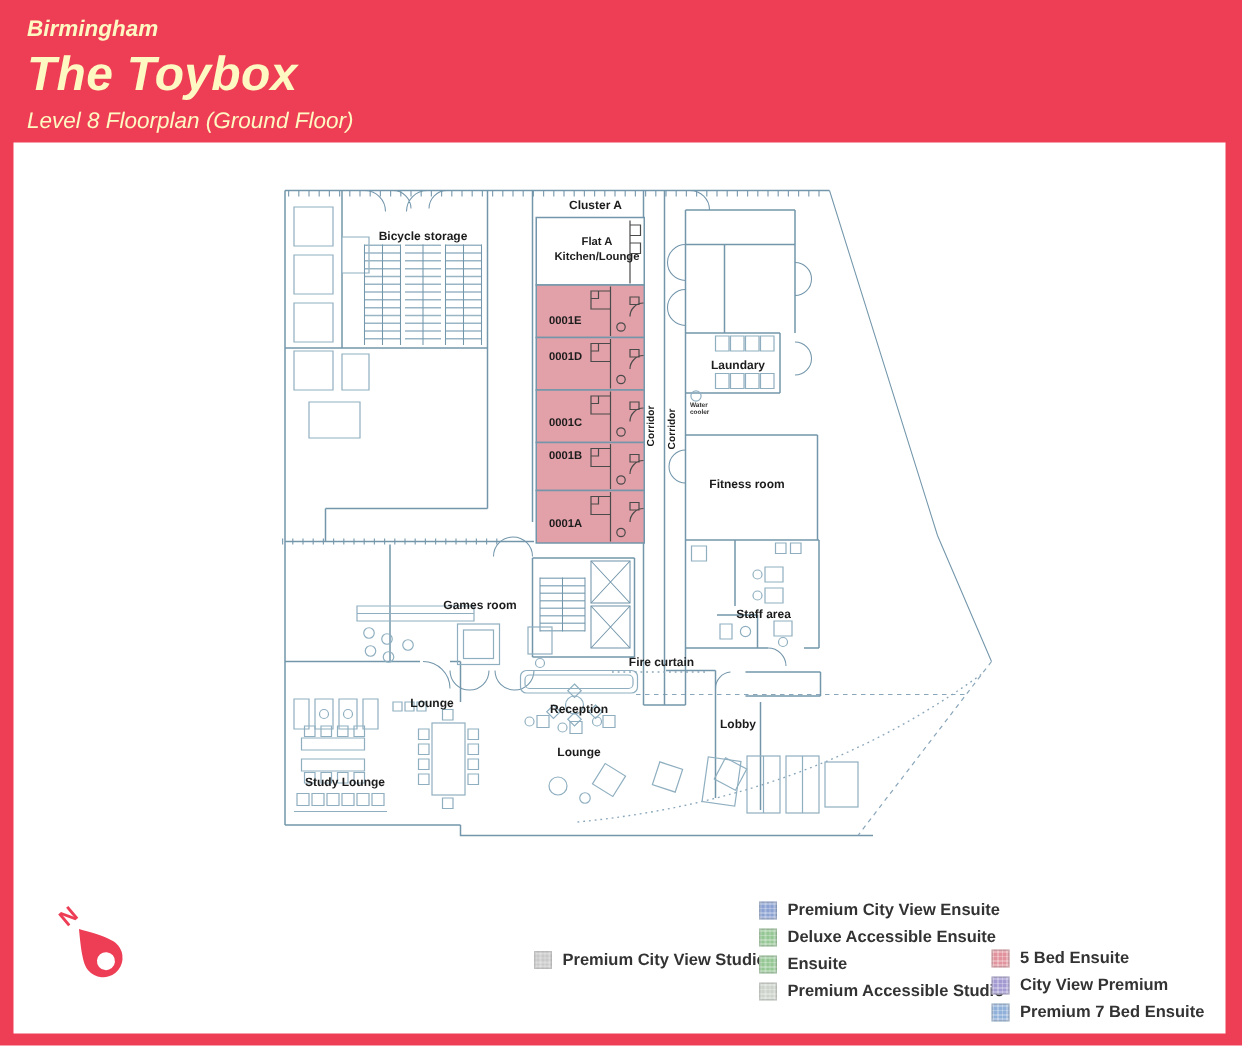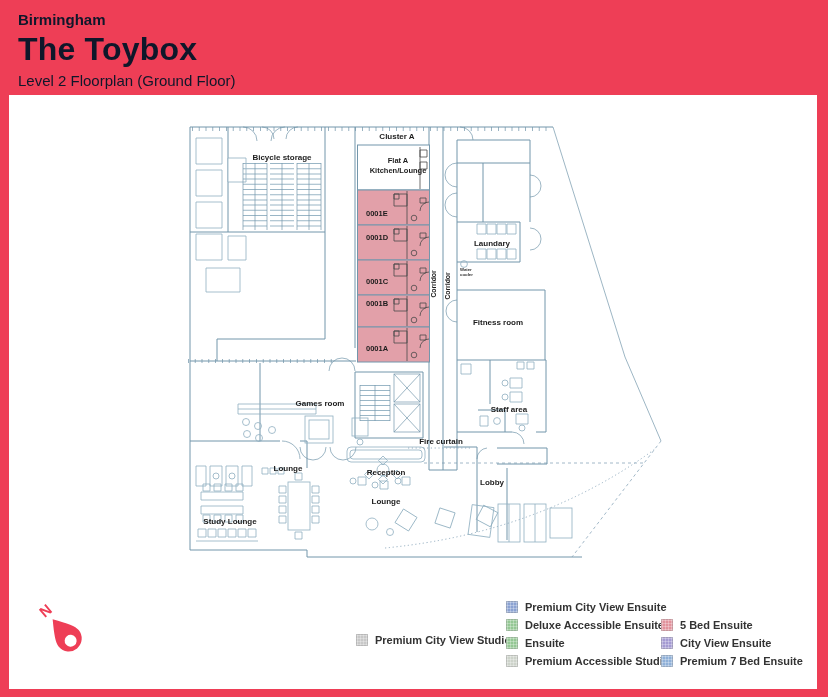--- a/index.html
+++ b/index.html
@@ -1,18 +1,18 @@
 <!DOCTYPE html>
 <html><head>
 <meta charset="utf-8">
 <style>
   html,body{margin:0;padding:0;}
   .page{position:relative;width:828px;height:697px;background:#ee3e56;font-family:"Liberation Sans",sans-serif;overflow:hidden;}
   .card{position:absolute;left:9px;right:11px;top:95px;bottom:8px;background:#ffffff;}
-  .hdr{position:absolute;top:11px;left:18px;color:#0f172a;line-height:1.15;}
+  .hdr{position:absolute;top:11px;left:18px;color:#fef9c3;line-height:1.15;font-style:italic;}
   .hdr .city{font-size:15px;font-weight:700;margin:0 0 3px 0;}
   .hdr .title{font-size:32px;font-weight:800;margin:0 0 4px 0;letter-spacing:.2px;}
   .hdr .subtitle{font-size:15px;font-weight:400;margin:0;}
   svg.plan{position:absolute;left:0;top:0;}
   
   .w{stroke:#7396ab;fill:none;stroke-width:1;}
   .w2{stroke:#7396ab;fill:none;stroke-width:.7;}
   .fx{stroke:#8fafc0;fill:none;stroke-width:.8;}
   .fxf{stroke:#8fafc0;fill:#ffffff;stroke-width:.8;}
   .dk{stroke:#4a4a4a;fill:none;stroke-width:.8;}
@@ -29,32 +29,32 @@
   .tiny{font-size:4.3px;font-weight:700;fill:#333;}
   
   .legend-col{position:absolute;color:#333;}
   .legend-row{display:flex;align-items:center;gap:7px;height:18px;}
   .legend-label{font-size:11px;font-weight:700;white-space:nowrap;}
   .swatch{width:12px;height:12px;flex:0 0 12px;border:1px solid rgba(0,0,0,.15);box-sizing:border-box;
     background-image:repeating-linear-gradient(0deg, rgba(255,255,255,.28) 0 1px, transparent 1px 3px),
                      repeating-linear-gradient(90deg, rgba(255,255,255,.28) 0 1px, transparent 1px 3px);}
   .col1{left:356px;top:631px;}
   .col2{left:506px;top:598px;}
-  .col3{left:661px;top:616px;}
+  .col3{left:661px;top:630px;}
 </style>
 </head>
 <body>
 
 <div class="page">
   <div class="card"></div>
 
   <div class="hdr">
     <p class="city">Birmingham</p>
     <p class="title">The Toybox</p>
-    <p class="subtitle">Level 2 Floorplan (Ground Floor)</p>
+    <p class="subtitle">Level 8 Floorplan (Ground Floor)</p>
   </div>
 
   <svg class="plan" width="828" height="697" viewBox="0 0 828 697">
 
     <path class="w" d="M190,127 H553 M190,127 V550 M190,550 H307 M307,550 V557 H582"></path>
     <path class="w2" d="M553,127 L625,357 L661,441"></path>
     <path class="dash" d="M661,441 L572,557 M424,463 H646"></path>
     <path class="dots" d="M385,548 Q540,533 655,449"></path>
     <path class="tick" d="M192,129 H551 M188,361 H332"></path>
 
@@ -257,20 +257,20 @@
     </div>
   </div>
 
   <div class="legend-col col3">
     <div class="legend-row">
       <span class="swatch" style="background-color: rgb(226, 146, 156);"></span>
       <span class="legend-label">5 Bed Ensuite</span>
     </div>
     <div class="legend-row">
       <span class="swatch" style="background-color: rgb(164, 154, 210);"></span>
-      <span class="legend-label">City View Ensuite</span>
+      <span class="legend-label">City View Premium</span>
     </div>
     <div class="legend-row">
       <span class="swatch" style="background-color: rgb(143, 176, 216);"></span>
       <span class="legend-label">Premium 7 Bed Ensuite</span>
     </div>
   </div>
 </div>
 
 </body></html>

